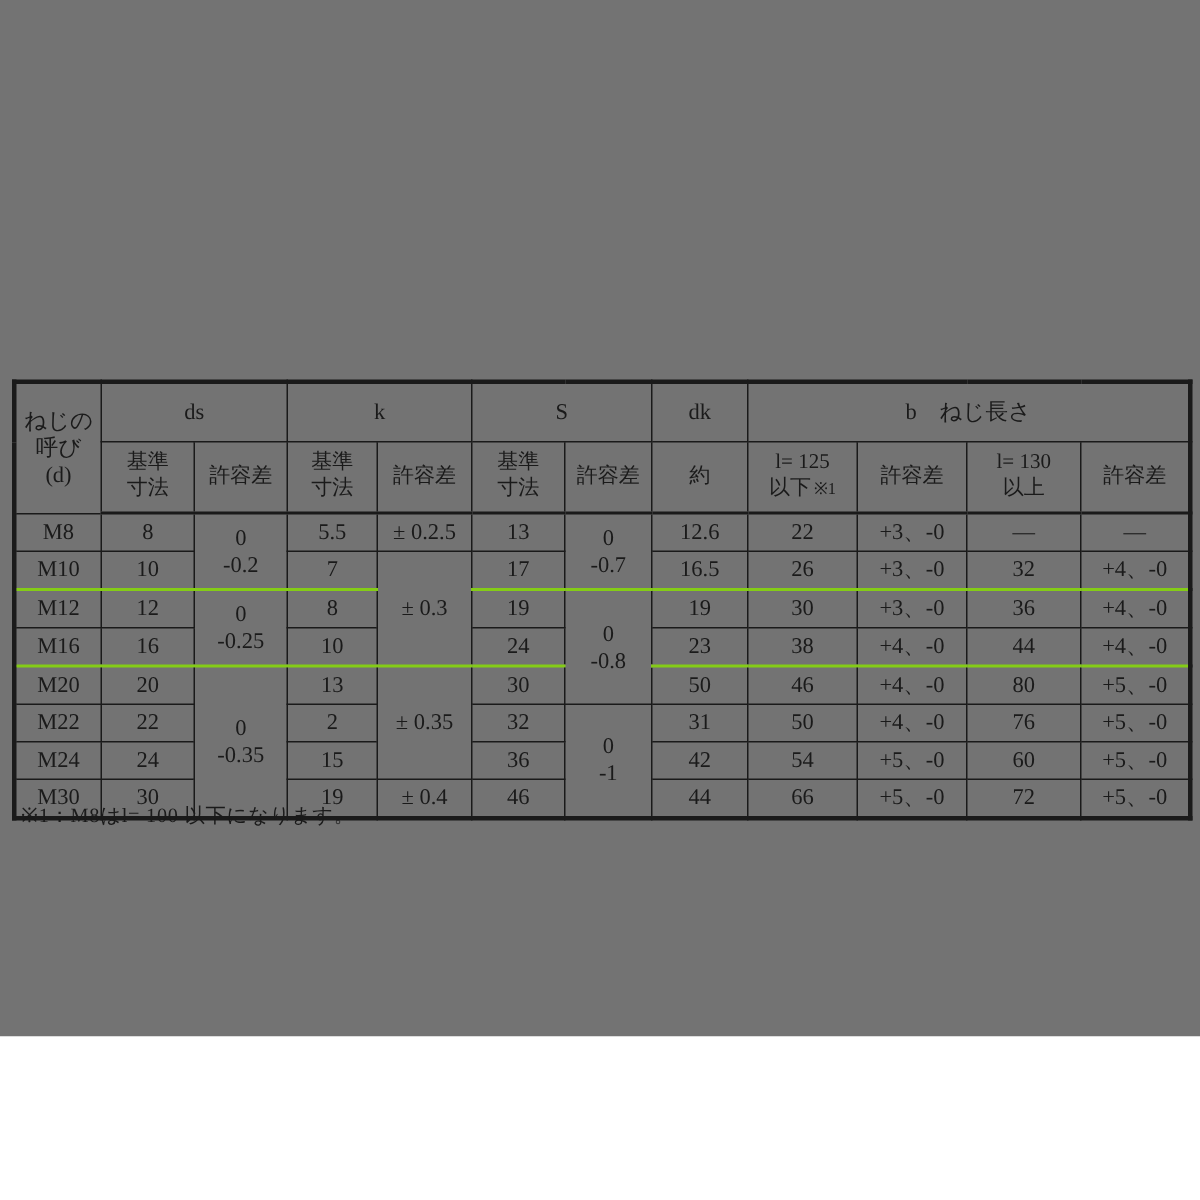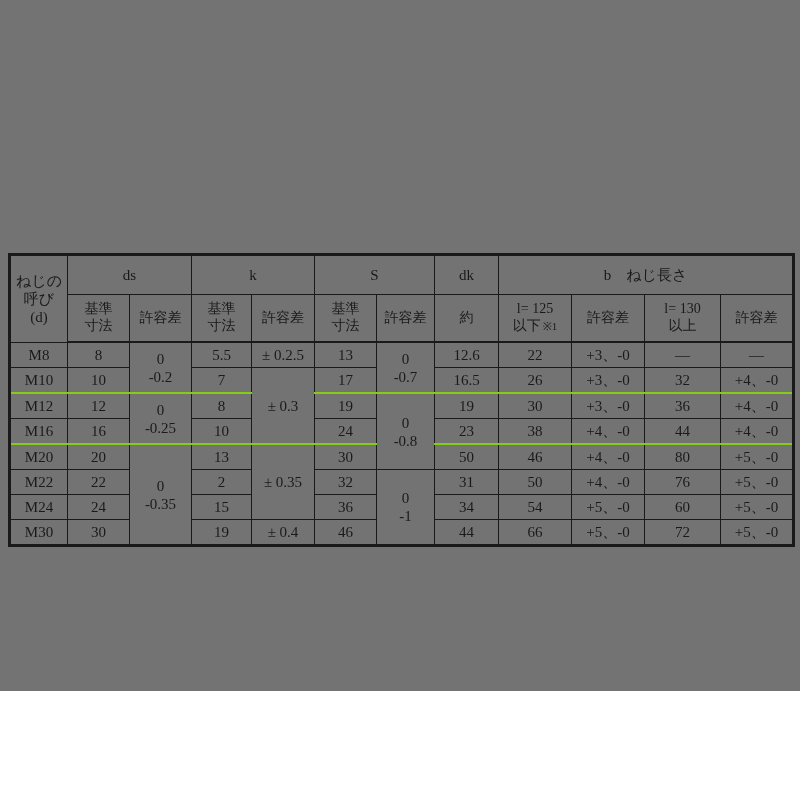--- a/index.html
+++ b/index.html
@@ -187,21 +187,21 @@
       <td>+4、-0</td>
       <td>76</td>
       <td>+5、-0</td>
     </tr>
 
     <tr class="datarow">
       <td>M24</td>
       <td class="gl">24</td>
       <td class="gl">15</td>
       <td class="gl">36</td>
-      <td class="gl">34</td>
+      <td class="gl">42</td>
       <td class="gl">54</td>
       <td>+5、-0</td>
       <td>60</td>
       <td>+5、-0</td>
     </tr>
 
     <tr class="datarow">
       <td>M30</td>
       <td class="gl">30</td>
       <td class="gl">19</td>
@@ -209,14 +209,15 @@
       <td class="gl">46</td>
       <td class="gl">44</td>
       <td class="gl">66</td>
       <td>+5、-0</td>
       <td>72</td>
       <td>+5、-0</td>
     </tr>
   </tbody>
     </table>
 
+  <div class="note">※1：M8はl= 100 以下になります。</div>
 
 </div>
 
 </body></html>

